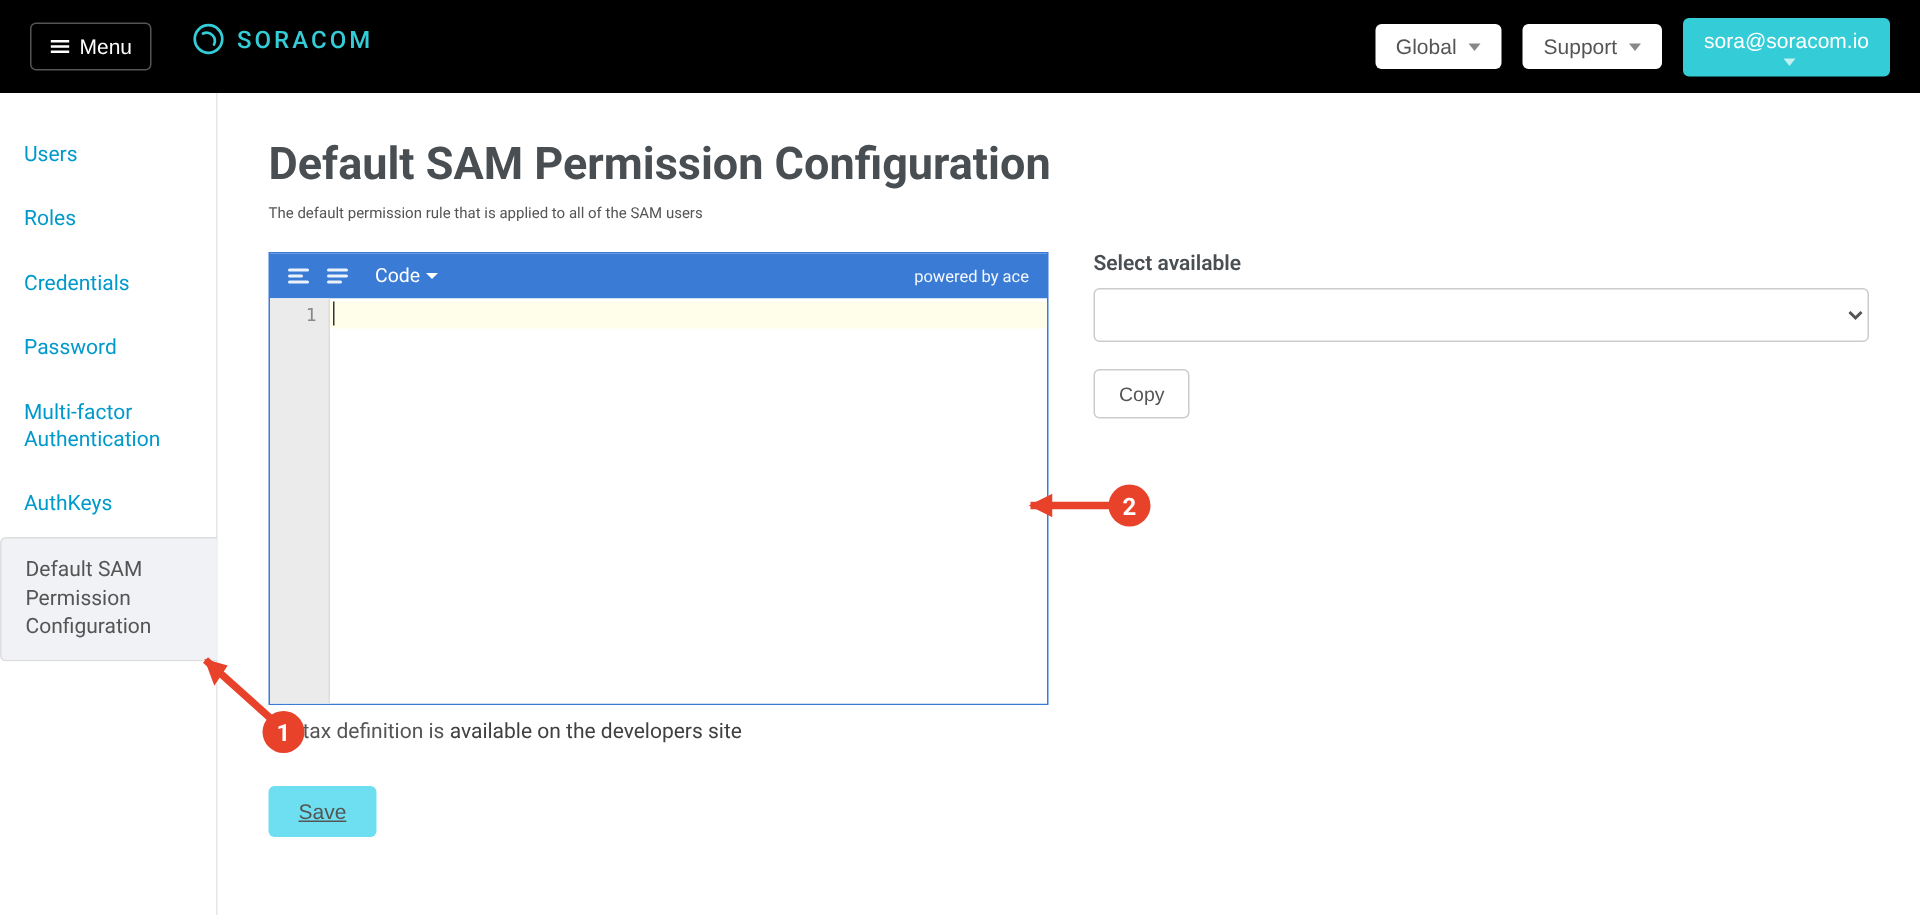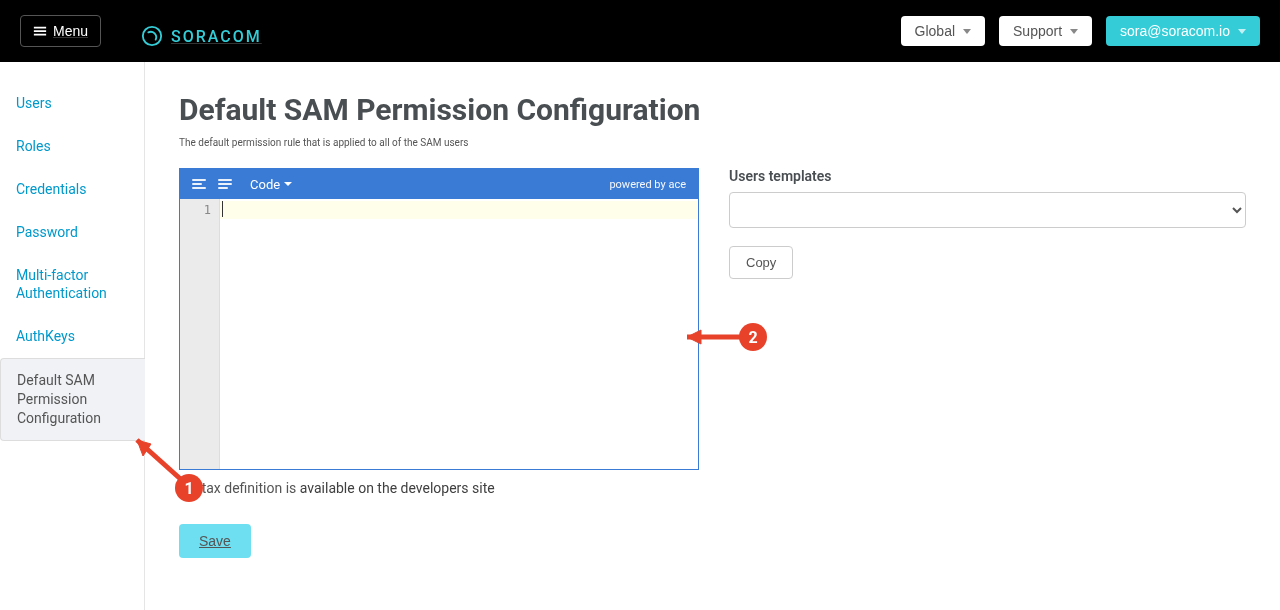--- a/index.html
+++ b/index.html
@@ -1,27 +1,27 @@
 <!DOCTYPE html>
 <html><head>
 <meta charset="utf-8">
 <style>
   * { margin: 0; padding: 0; box-sizing: border-box; }
   body { font-family: -apple-system, BlinkMacSystemFont, "Segoe UI", Roboto, "Helvetica Neue", Arial, sans-serif; font-size: 14px; color: #333; background: #fff; width: 1280px; }
   
   
   .header { background: #000; height: 62px; display: flex; align-items: center; padding: 0 20px; justify-content: space-between; }
-  .header-left { display: flex; align-items: flex-end; gap: 40px; text-decoration: underline; }
+  .header-left { display: flex; align-items: flex-start; gap: 27px; }
   .menu-btn { background: #000; color: #fff; border: 1px solid #555; border-radius: 4px; padding: 7px 12px; display: flex; align-items: center; gap: 6px; cursor: pointer; font-size: 14px; }
   .menu-btn svg { width: 14px; height: 14px; }
   .brand { display: flex; align-items: center; gap: 8px; color: #34cdd7; font-size: 16px; letter-spacing: 2px; font-weight: 500; }
   .brand svg { width: 22px; height: 22px; }
   .header-right { display: flex; align-items: center; gap: 14px; }
   .hdr-btn { background: #fff; color: #555; border: none; border-radius: 4px; padding: 7px 14px; cursor: pointer; font-size: 14px; display: flex; align-items: center; gap: 4px; }
-  .hdr-btn.accent { background: #34cdd7; color: #fff; }
+  .hdr-btn.accent { background: #34cdd7; color: #fff; flex-direction: column; }
   .caret { display: inline-block; width: 0; height: 0; border-left: 4px solid transparent; border-right: 4px solid transparent; border-top: 5px solid currentColor; margin-left: 4px; opacity: 0.7; }
 
   
   .container { display: flex; }
   .sidebar { width: 145px; padding: 20px 0; border-right: 1px solid #e5e5e5; min-height: 548px; background: #fff; }
   .side-item { display: block; padding: 12px 16px; color: #0099cc; font-size: 14px; cursor: pointer; line-height: 1.35; }
   .side-item.active { background: #f0f2f5; color: #555; border: 1px solid #ddd; border-right: none; margin-right: -1px; border-radius: 4px 0 0 4px; }
 
   .main { flex: 1; padding: 30px 34px; position: relative; }
   .page-title { font-size: 30px; font-weight: 700; color: #494e52; margin-bottom: 10px; }
@@ -145,21 +145,21 @@
             </div>
           </div>
         </div>
         <p class="syntax-note">
           <span>Syntax definition is </span><a href="#">available on the developers site</a>
         </p>
         <button class="save-btn">Save</button>
       </div>
 
       <div class="col-right">
-        <label class="label">Users templates</label>
+        <label class="label">Select available</label>
         <select class="select"></select>
         <div>
           <button class="copy-btn">Copy</button>
         </div>
       </div>
     </div>
 
     <svg class="annotation" style="left:-20px; top:370px;" width="80" height="70" viewBox="0 0 80 70">
       <line x1="70" y1="60" x2="12" y2="8" class="anno-arrow" stroke-width="5"></line>
       <polygon points="12,8 26,12 18,24" class="anno-arrow"></polygon>

